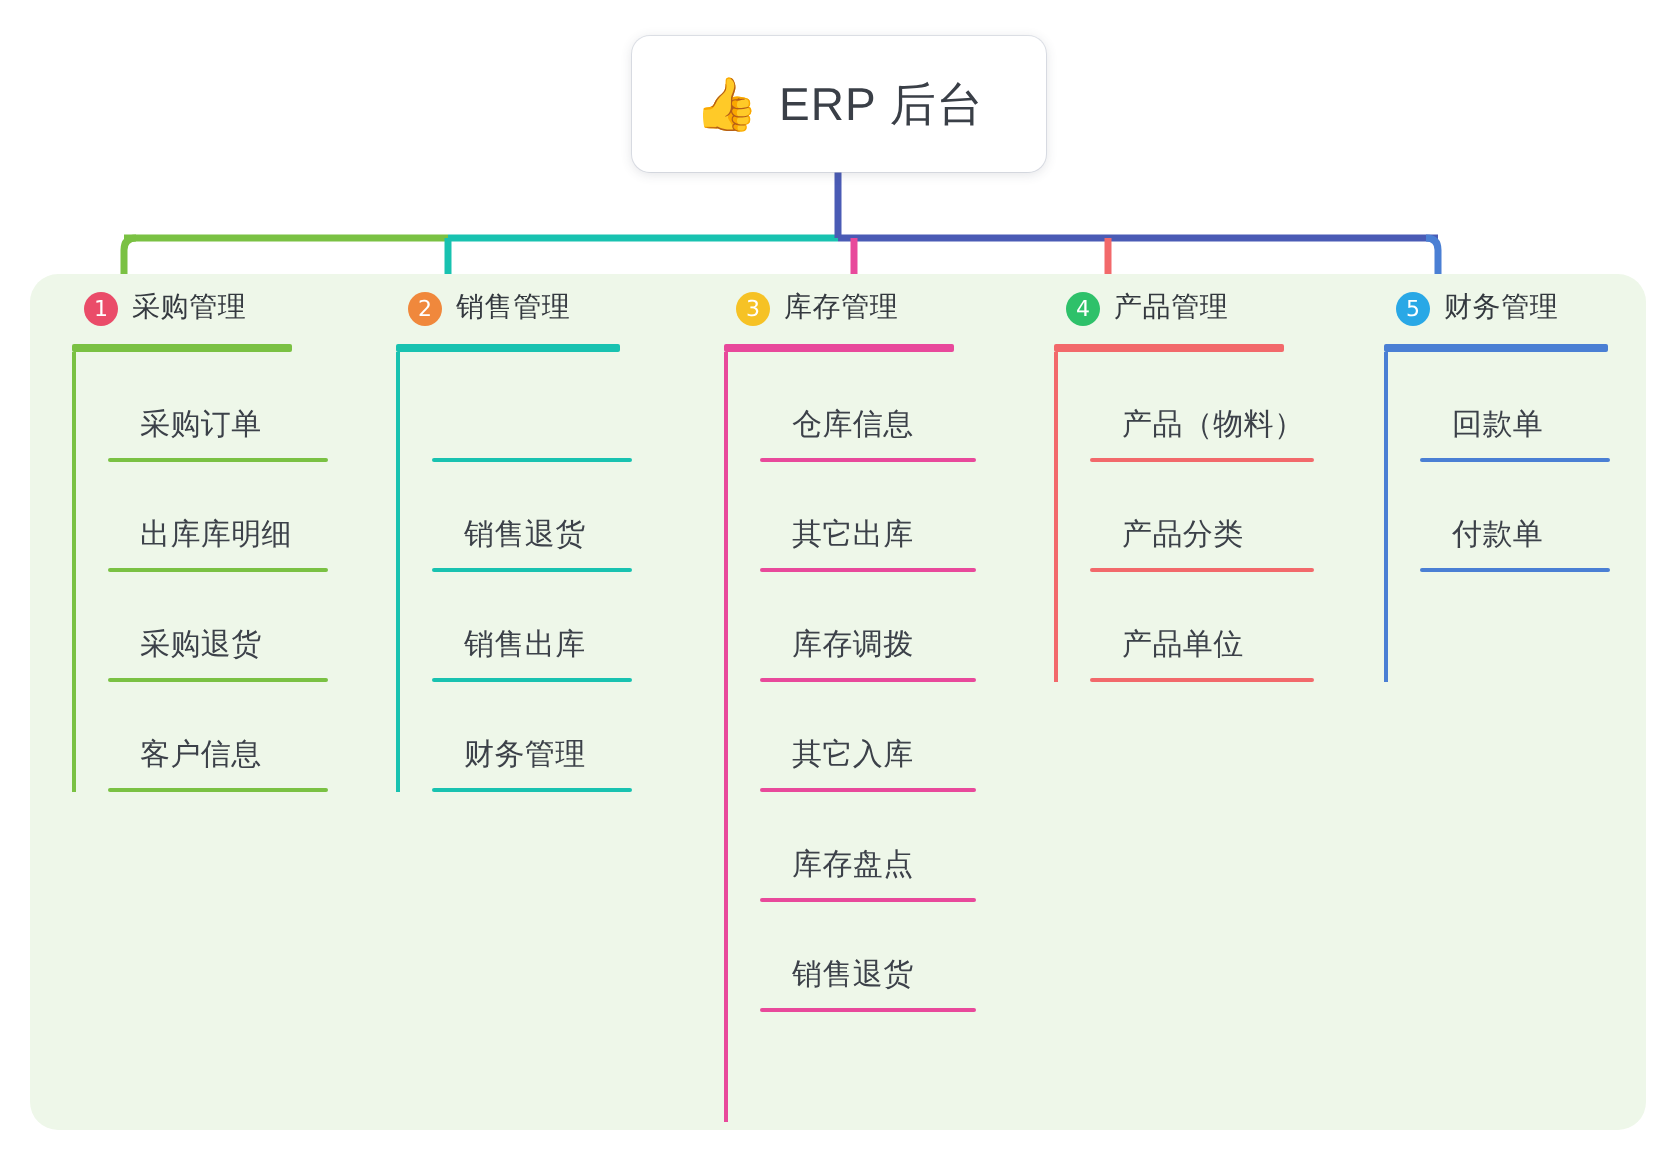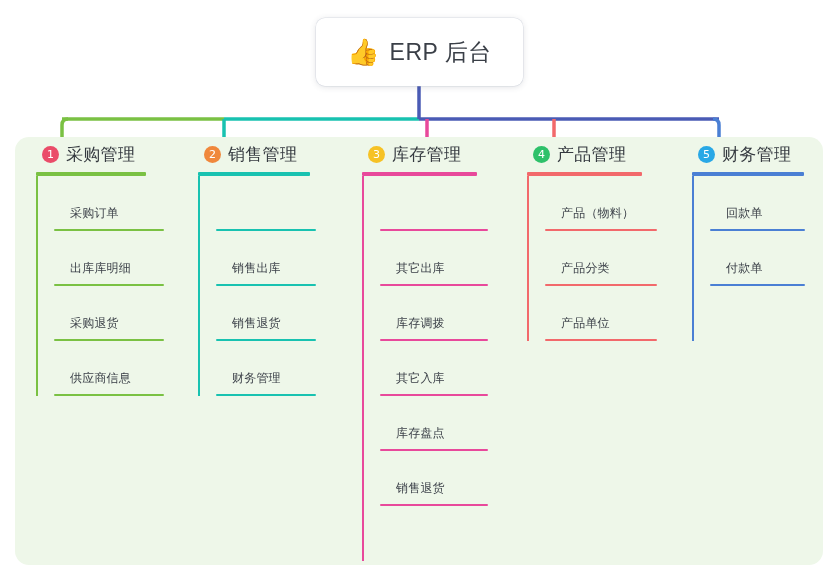--- a/index.html
+++ b/index.html
@@ -83,21 +83,21 @@
     height: 17px;
     border-radius: 50%;
     color: #ffffff;
     font-size: 11px;
     line-height: 17px;
     text-align: center;
     flex: 0 0 auto;
     font-family: "DejaVu Sans", sans-serif;
   }
   .col-title {
-    font-size: 17px;
+    font-size: 14px;
     color: #34393f;
     white-space: nowrap;
     letter-spacing: 0.3px;
   }
   .head-rule {
     height: 4px;
     border-radius: 1px;
     margin-top: 6px;
   }
 
@@ -116,21 +116,21 @@
   }
   .item {
     position: relative;
     height: 55px;
     box-sizing: border-box;
     display: flex;
     flex-direction: column;
     justify-content: flex-end;
   }
   .item-label {
-    font-size: 12px;
+    font-size: 15px;
     color: #3c4149;
     white-space: nowrap;
     padding-left: 16px;
     padding-bottom: 7px;
     letter-spacing: 0.2px;
   }
   .item-rule {
     height: 2px;
     border-radius: 1px;
   }
@@ -172,59 +172,60 @@
         </div>
         <div class="item">
           <div class="item-label">出库库明细</div>
           <div class="item-rule" style="background: rgb(122, 193, 67); width: 110px;"></div>
         </div>
         <div class="item">
           <div class="item-label">采购退货</div>
           <div class="item-rule" style="background: rgb(122, 193, 67); width: 110px;"></div>
         </div>
         <div class="item">
-          <div class="item-label">供应商信息</div>
+          <div class="item-label">客户信息</div>
           <div class="item-rule" style="background: rgb(122, 193, 67); width: 110px;"></div>
         </div>
       </div>
     </div>
     <div class="column" style="left: 198px;">
       <div class="col-head">
         <span class="badge" style="background: rgb(240, 136, 60);">2</span>
         <span class="col-title">销售管理</span>
       </div>
       <div class="head-rule" style="background: rgb(24, 194, 176); width: 112px;"></div>
       <div class="items">
         <div class="spine" style="background: rgb(24, 194, 176); height: 220px; left: 0px;"></div>
         <div class="item">
           <div class="item-rule" style="background: rgb(24, 194, 176); width: 100px;"></div>
         </div>
         <div class="item">
+          <div class="item-label">销售退货</div>
+          <div class="item-rule" style="background: rgb(24, 194, 176); width: 100px;"></div>
+        </div>
+        <div class="item">
           <div class="item-label">销售出库</div>
-          <div class="item-rule" style="background: rgb(24, 194, 176); width: 100px;"></div>
-        </div>
-        <div class="item">
-          <div class="item-label">销售退货</div>
           <div class="item-rule" style="background: rgb(24, 194, 176); width: 100px;"></div>
         </div>
         <div class="item">
           <div class="item-label">财务管理</div>
           <div class="item-rule" style="background: rgb(24, 194, 176); width: 100px;"></div>
         </div>
       </div>
     </div>
     <div class="column" style="left: 362px;">
       <div class="col-head">
         <span class="badge" style="background: rgb(246, 194, 37);">3</span>
         <span class="col-title">库存管理</span>
       </div>
       <div class="head-rule" style="background: rgb(232, 73, 155); width: 115px;"></div>
       <div class="items">
         <div class="spine" style="background: rgb(232, 73, 155); height: 385px; left: 0px;"></div>
         <div class="item">
+          <div class="item-label">仓库信息</div>
           <div class="item-rule" style="background: rgb(232, 73, 155); width: 108px;"></div>
         </div>
         <div class="item">
           <div class="item-label">其它出库</div>
           <div class="item-rule" style="background: rgb(232, 73, 155); width: 108px;"></div>
         </div>
         <div class="item">
           <div class="item-label">库存调拨</div>
           <div class="item-rule" style="background: rgb(232, 73, 155); width: 108px;"></div>
         </div>

